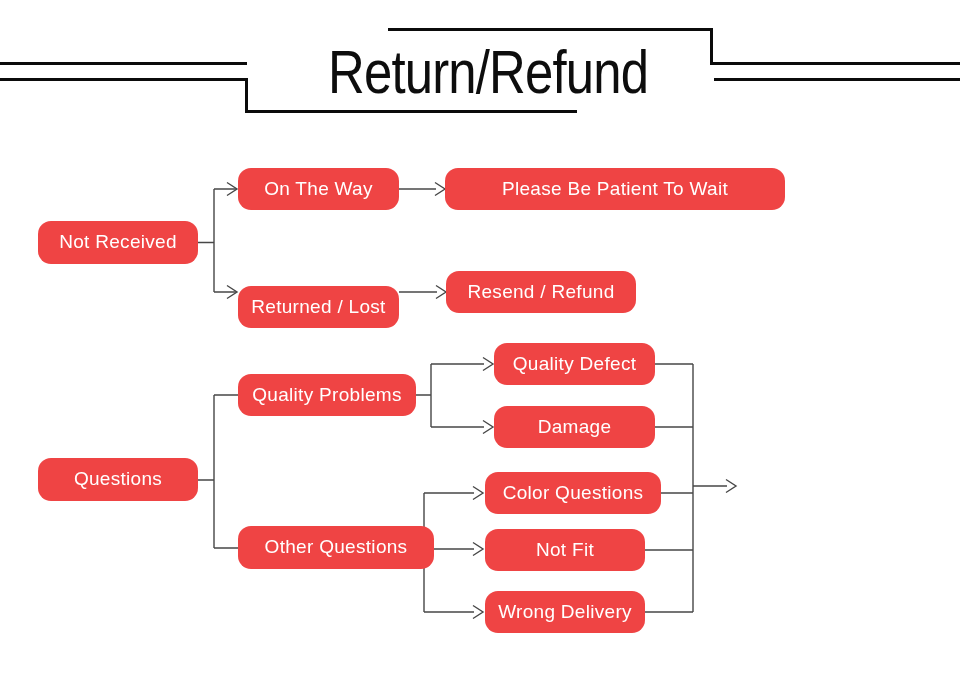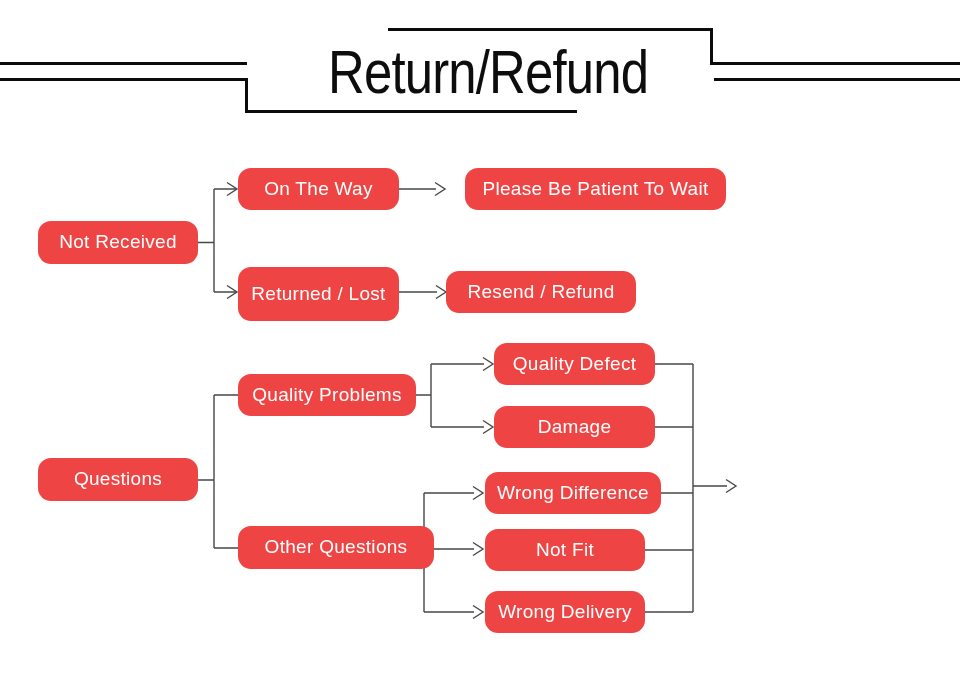--- a/index.html
+++ b/index.html
@@ -81,25 +81,25 @@
   <h1 class="title"><span class="squeeze">Return/Refund</span></h1>
 
   <div class="node" style="left:38px;top:221px;width:160px;height:43px">
     <span>Not Received</span>
   </div>
 
   <div class="node" style="left:238px;top:168px;width:161px;height:42px">
     <span>On The Way</span>
   </div>
 
-  <div class="node" style="left:465px;top:168px;width:261px;height:42px">
+  <div class="node" style="left:445px;top:168px;width:340px;height:42px">
     <span>Please Be Patient To Wait</span>
   </div>
 
-  <div class="node" style="left:238px;top:267px;width:161px;height:54px">
+  <div class="node" style="left:238px;top:286px;width:161px;height:42px">
     <span>Returned / Lost</span>
   </div>
 
   <div class="node" style="left:446px;top:271px;width:190px;height:42px">
     <span>Resend / Refund</span>
   </div>
 
   <div class="node" style="left:38px;top:458px;width:160px;height:43px">
     <span>Questions</span>
   </div>
@@ -114,21 +114,21 @@
 
   <div class="node" style="left:494px;top:406px;width:161px;height:42px">
     <span>Damage</span>
   </div>
 
   <div class="node" style="left:238px;top:526px;width:196px;height:43px">
     <span>Other Questions</span>
   </div>
 
   <div class="node" style="left:485px;top:472px;width:176px;height:42px">
-    <span>Wrong Difference</span>
+    <span>Color Questions</span>
   </div>
 
   <div class="node" style="left:485px;top:529px;width:160px;height:42px">
     <span>Not Fit</span>
   </div>
 
   <div class="node" style="left:485px;top:591px;width:160px;height:42px">
     <span>Wrong Delivery</span>
   </div>
 

